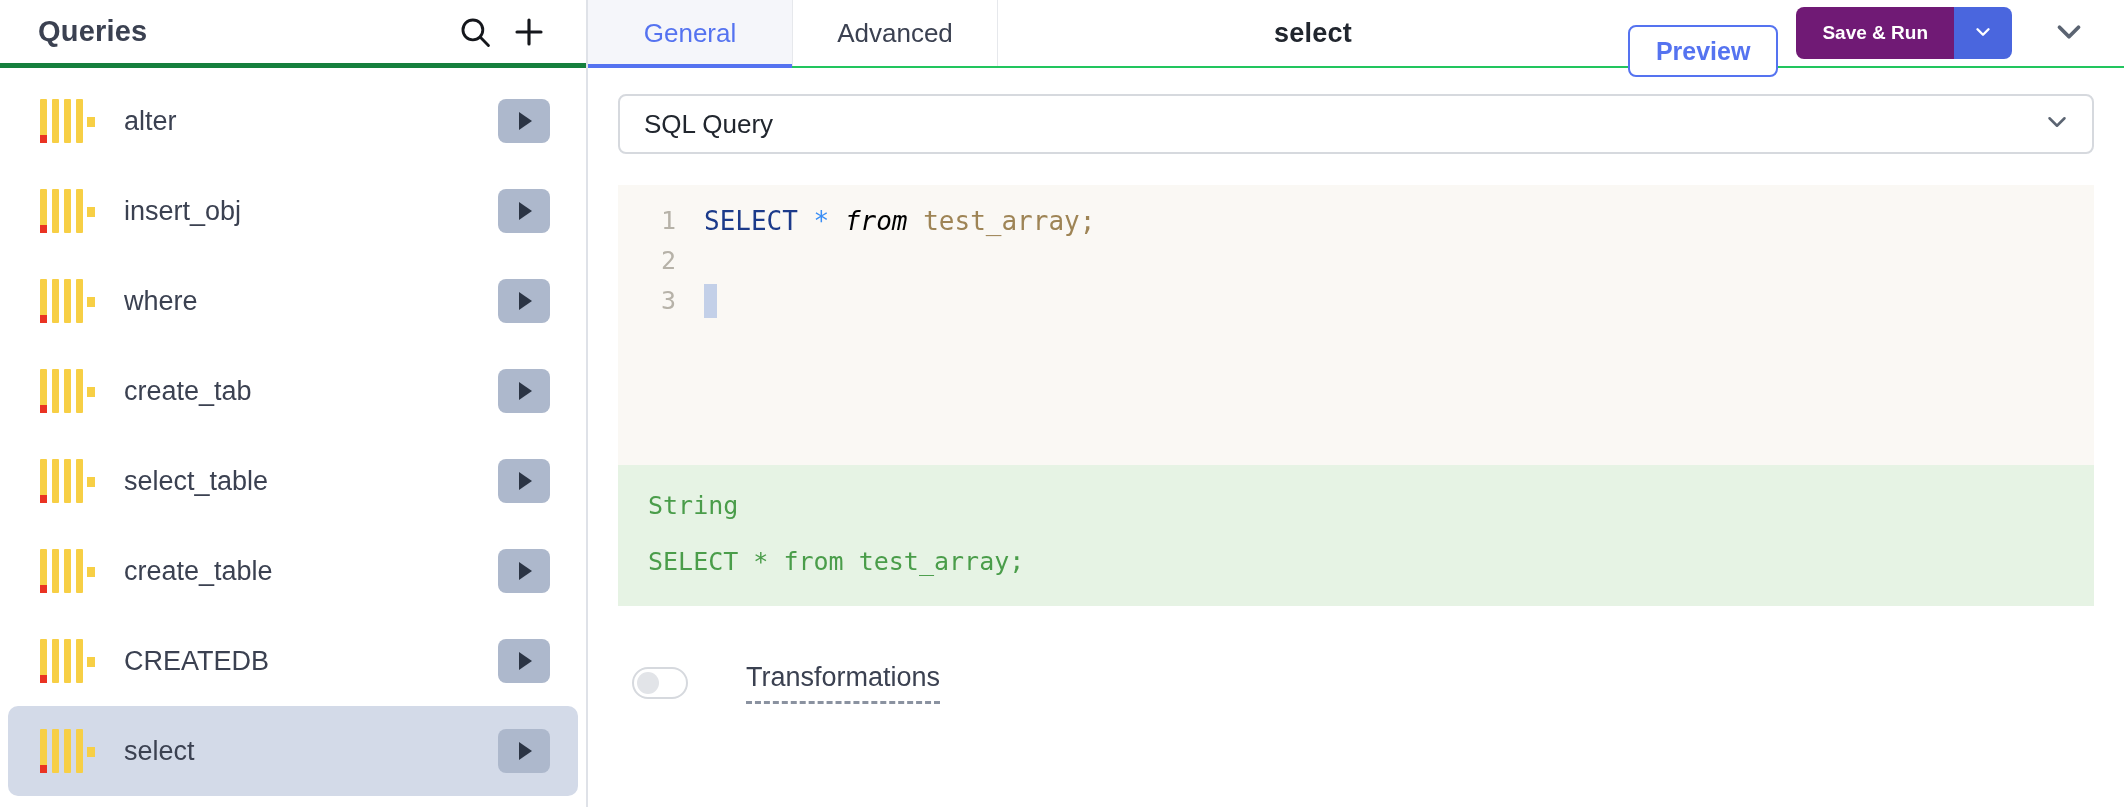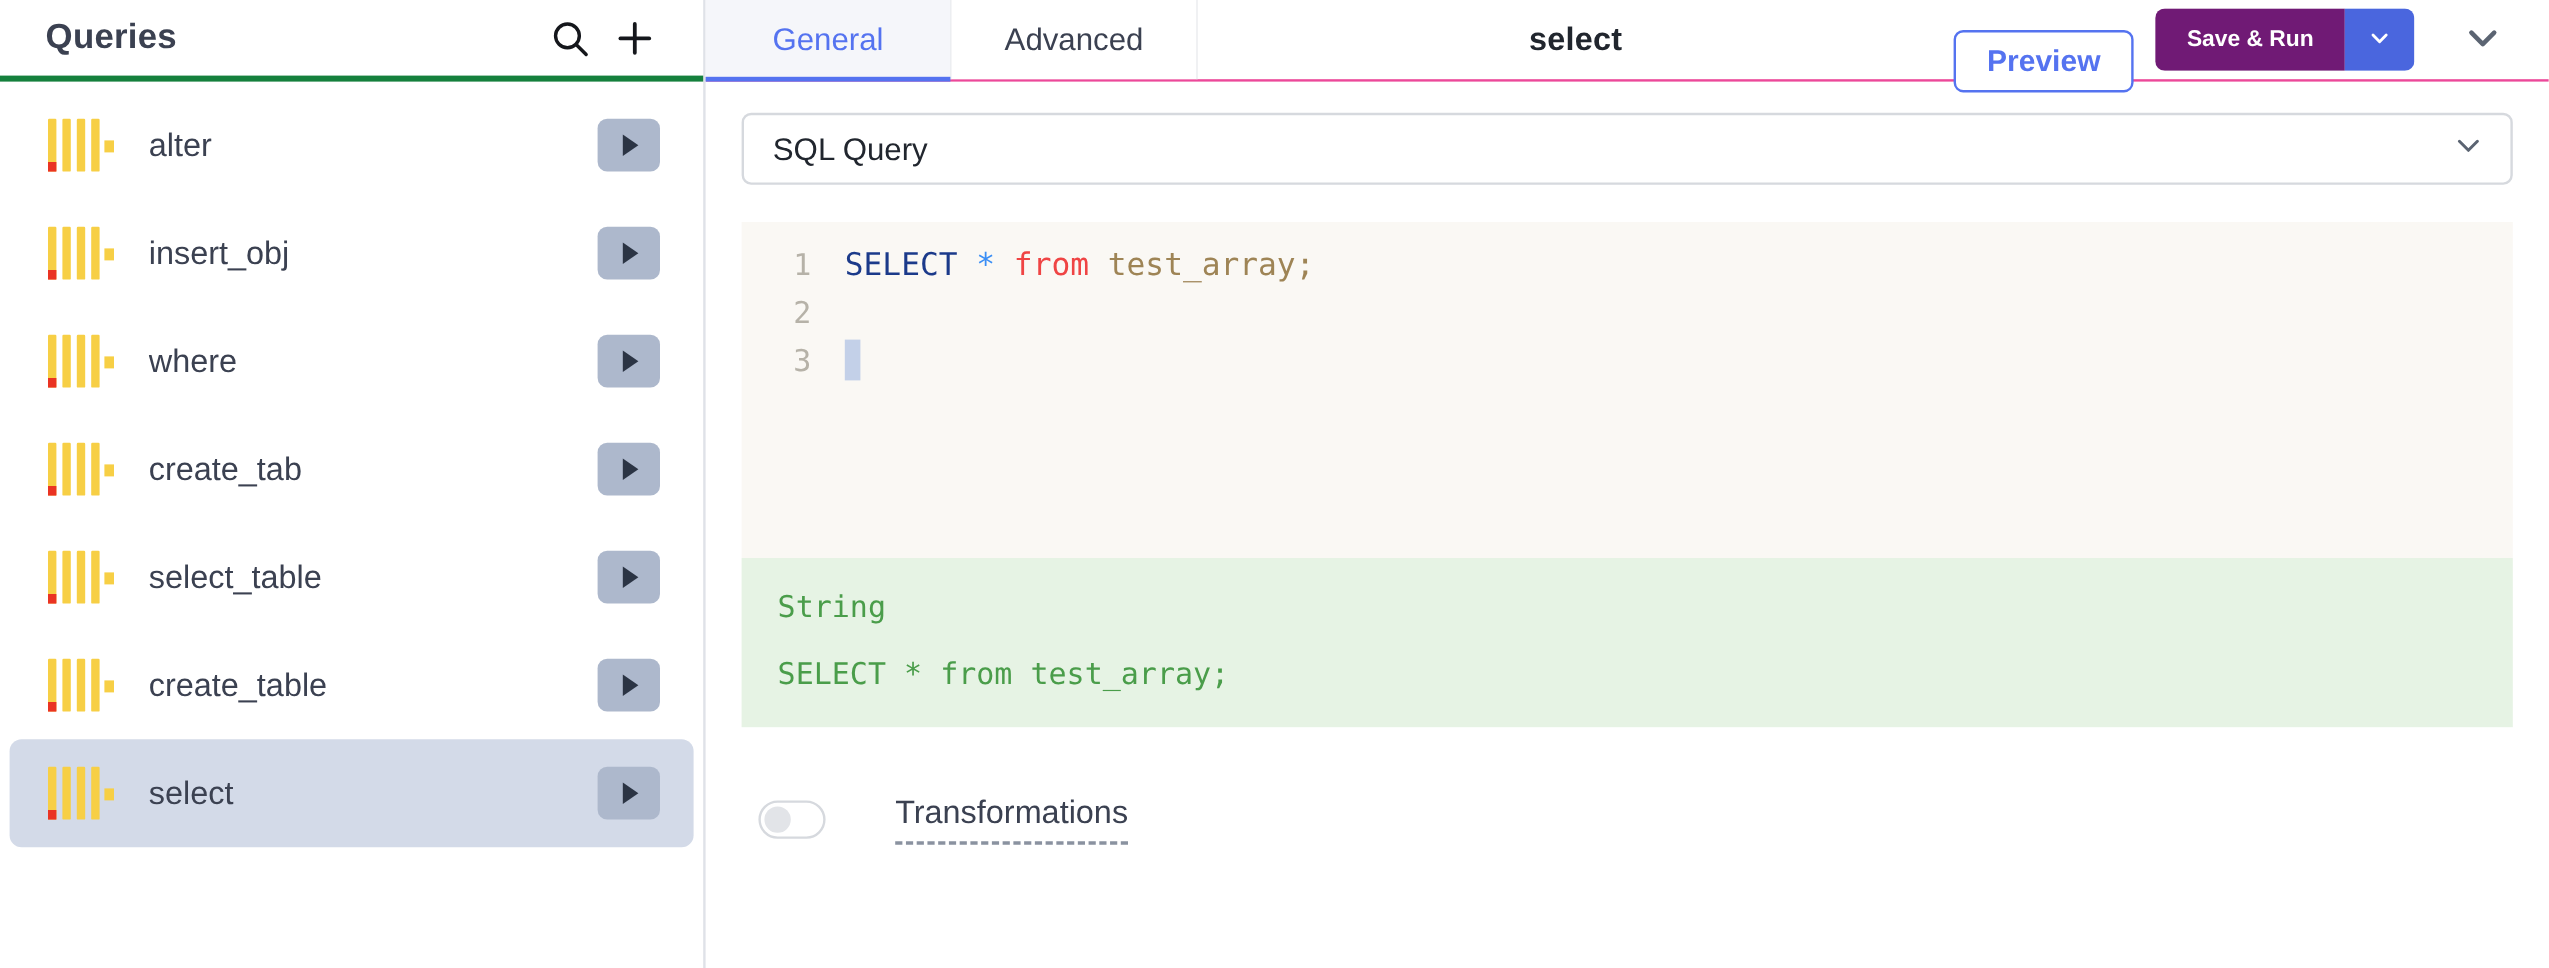--- a/index.html
+++ b/index.html
@@ -147,21 +147,21 @@
     display: flex;
     flex-direction: column;
     background: #ffffff;
     min-width: 0;
   }
   .topbar {
     height: 68px;
     flex: 0 0 68px;
     display: flex;
     align-items: stretch;
-    border-bottom: 2px solid #ec4899;
+    border-bottom: 2px solid #22c55e;
     background: #ffffff;
   }
   .tab {
     min-width: 205px;
     padding: 0 34px;
     display: flex;
     align-items: center;
     justify-content: center;
     font-size: 26px;
     color: #3b4151;
@@ -314,21 +314,21 @@
     user-select: none;
     font-size: 25px;
   }
   .code {
     padding-left: 28px;
     white-space: pre;
     color: #21262e;
   }
   .kw      { color: #1b3a8a; }
   .star    { color: #3a8ef5; }
-  .kw2     { color: #ef4444; }
+  .kw2     { color: #000000; font-style: italic; }
   .ident   { color: #9e8455; }
   .cursor-block {
     display: inline-block;
     width: 13px;
     height: 34px;
     background: #c3d0e8;
     vertical-align: -8px;
   }
 
   
@@ -489,20 +489,34 @@
             <i class="bar b4"></i>
           <i class="reddot"></i>
             <i class="dot"></i>
         </span>
         <span class="query-label">create_table</span>
         <button class="run-btn">
             <i class="tri"></i>
           </button>
       </div>
 
+      <div class="query-item">
+        <span class="sql-icon">
+          <i class="bar b1"></i>
+            <i class="bar b2"></i>
+            <i class="bar b3"></i>
+            <i class="bar b4"></i>
+          <i class="reddot"></i>
+            <i class="dot"></i>
+        </span>
+        <span class="query-label">CREATEDB</span>
+        <button class="run-btn">
+            <i class="tri"></i>
+          </button>
+      </div>
 
       <div class="query-item selected">
         <span class="sql-icon">
           <i class="bar b1"></i>
             <i class="bar b2"></i>
             <i class="bar b3"></i>
             <i class="bar b4"></i>
           <i class="reddot"></i>
             <i class="dot"></i>
         </span>

